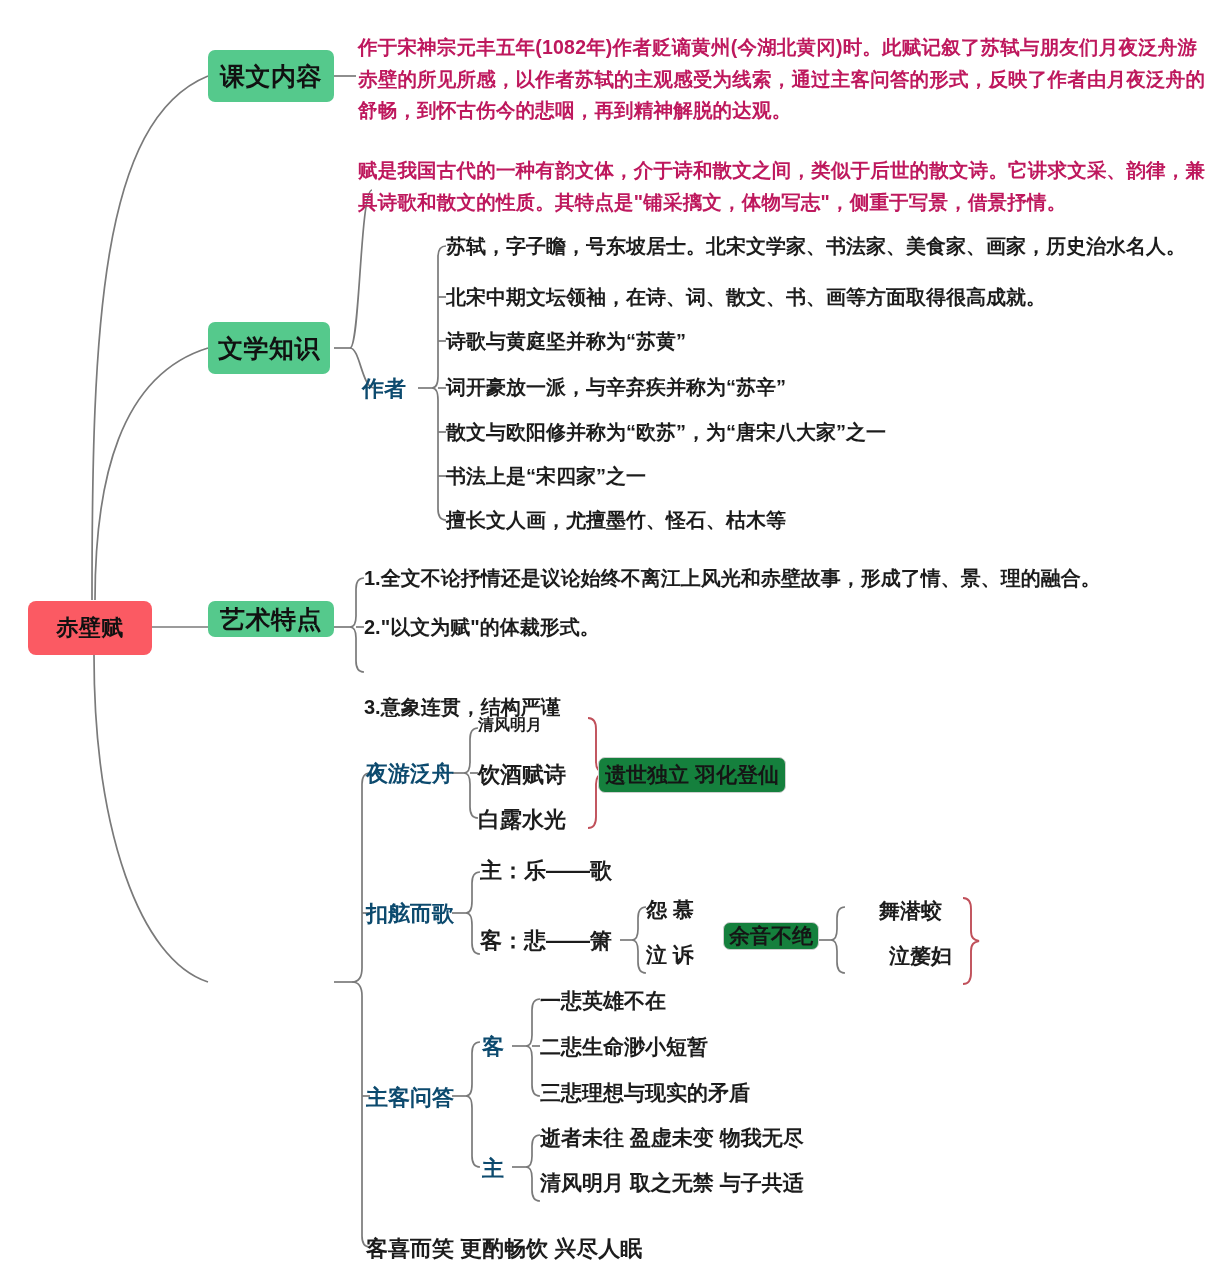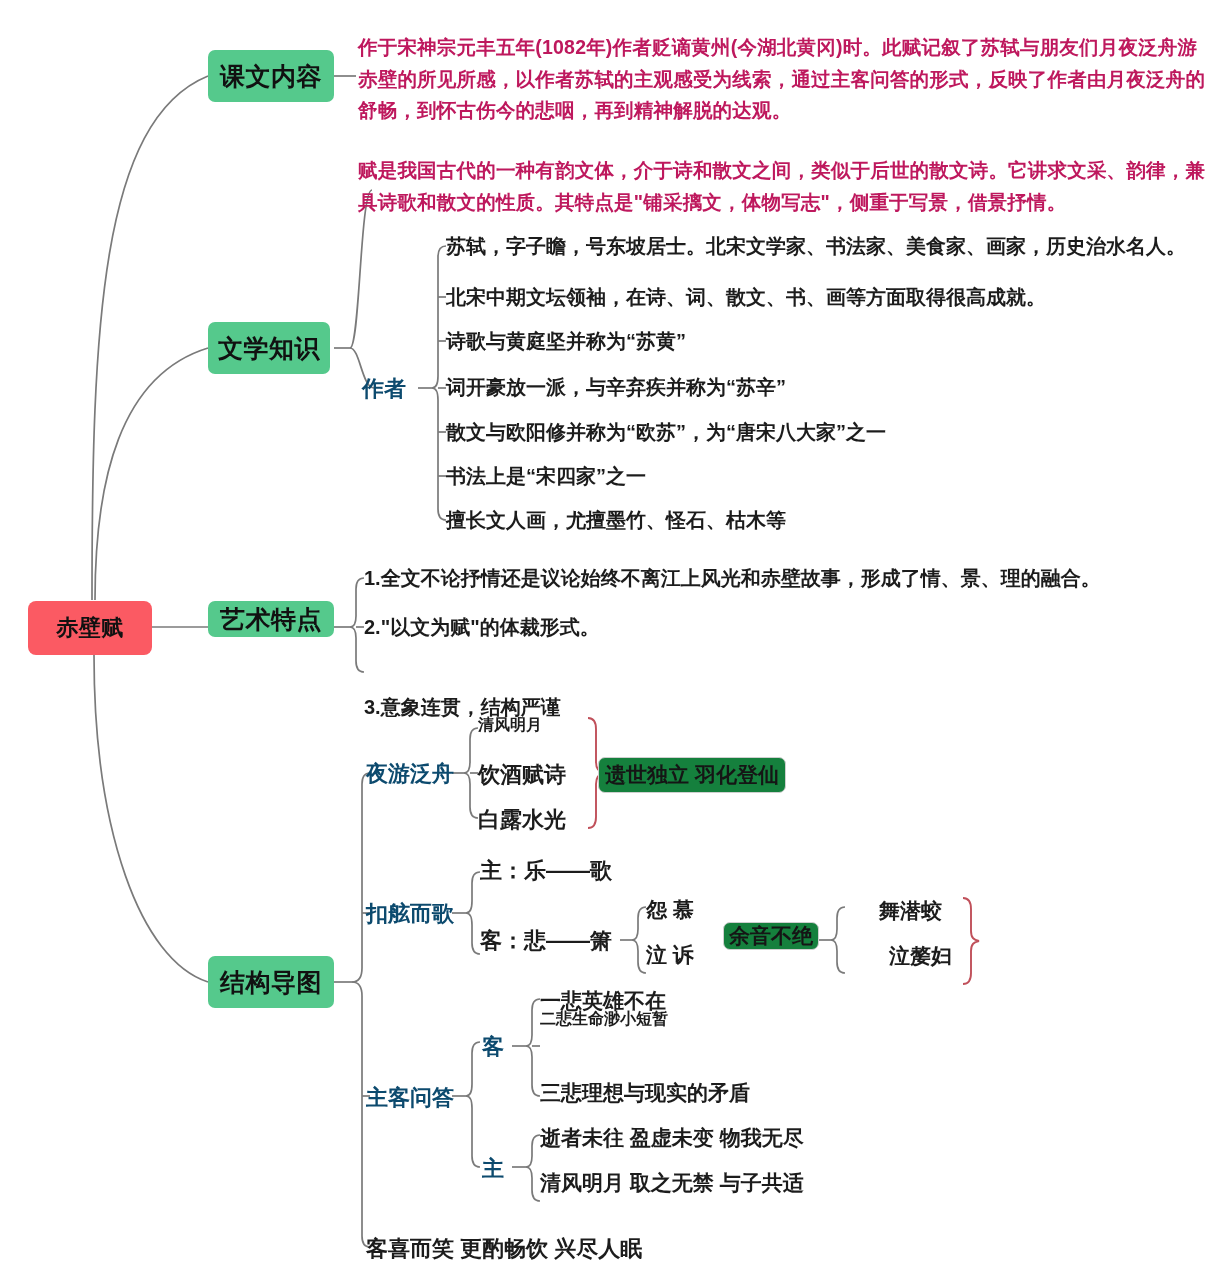--- a/index.html
+++ b/index.html
@@ -175,23 +175,20 @@
   </div>
 
   <div class="node branch-node" style="left:208px; top:322px; width:122px; height:52px;">
     <span>文学知识</span>
   </div>
 
   <div class="node branch-node" style="left:208px; top:601px; width:126px; height:36px;">
     <span>艺术特点</span>
   </div>
 
-  <div class="node branch-node" style="left:208px; top:956px; width:126px; height:52px;">
-    <span>结构导图</span>
-  </div>
 
   <div class="para" style="left:358px; top:32px; width:858px; font-size:19.5px;">作于宋神宗元丰五年(1082年)作者贬谪黄州(今湖北黄冈)时。此赋记叙了苏轼与朋友们月夜泛舟游赤壁的所见所感，以作者苏轼的主观感受为线索，通过主客问答的形式，反映了作者由月夜泛舟的舒畅，到怀古伤今的悲咽，再到精神解脱的达观。</div>
 
   <div class="para" style="left:358px; top:155px; width:858px; font-size:19.5px;">赋是我国古代的一种有韵文体，介于诗和散文之间，类似于后世的散文诗。它讲求文采、韵律，兼具诗歌和散文的性质。其特点是"铺采摛文，体物写志"，侧重于写景，借景抒情。</div>
 
   <div class="lbl-sub" style="left:362px; top:374px; font-size:22px;">作者</div>
 
   <div class="txt" style="left:446px; top:233px; font-size:20px;">苏轼，字子瞻，号东坡居士。北宋文学家、书法家、美食家、画家，历史治水名人。</div>
   <div class="txt" style="left:446px; top:284px; font-size:20px;">北宋中期文坛领袖，在诗、词、散文、书、画等方面取得很高成就。</div>
   <div class="txt" style="left:446px; top:328px; font-size:20px;">诗歌与黄庭坚并称为“苏黄”</div>
@@ -224,21 +221,21 @@
 
   <div class="txt" style="left:879px; top:897px; font-size:21px;">舞潜蛟</div>
   <div class="txt" style="left:845px; top:942px; font-size:21px;margin-left:44px;">泣嫠妇</div>
 
   <div class="lbl-sub" style="left:366px; top:1083px; font-size:22px;">主客问答</div>
 
   <div class="lbl-sub" style="left:482px; top:1032px; font-size:22px;">客</div>
   <div class="lbl-sub" style="left:482px; top:1154px; font-size:22px;">主</div>
 
   <div class="txt" style="left:540px; top:987px; font-size:21px;">一悲英雄不在</div>
-  <div class="txt" style="left:540px; top:1009px; font-size:16px;">二悲生命渺小短暂</div>
+  <div class="txt" style="left:540px; top:1033px; font-size:21px;">二悲生命渺小短暂</div>
   <div class="txt" style="left:540px; top:1079px; font-size:21px;">三悲理想与现实的矛盾</div>
 
   <div class="txt" style="left:540px; top:1124px; font-size:21px;">逝者未往 盈虚未变 物我无尽</div>
   <div class="txt" style="left:540px; top:1169px; font-size:21px;">清风明月 取之无禁 与子共适</div>
 
   <div class="txt" style="left:366px; top:1234px; font-size:22px;">客喜而笑 更酌畅饮 兴尽人眠</div>
 
 </div>
 
 </body></html>

